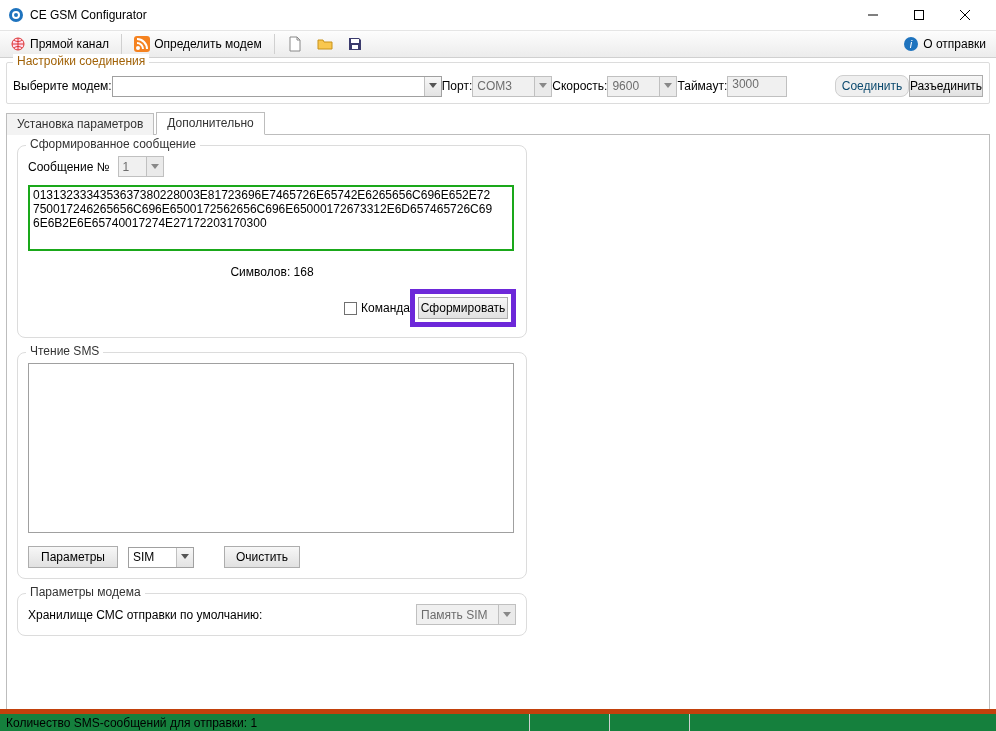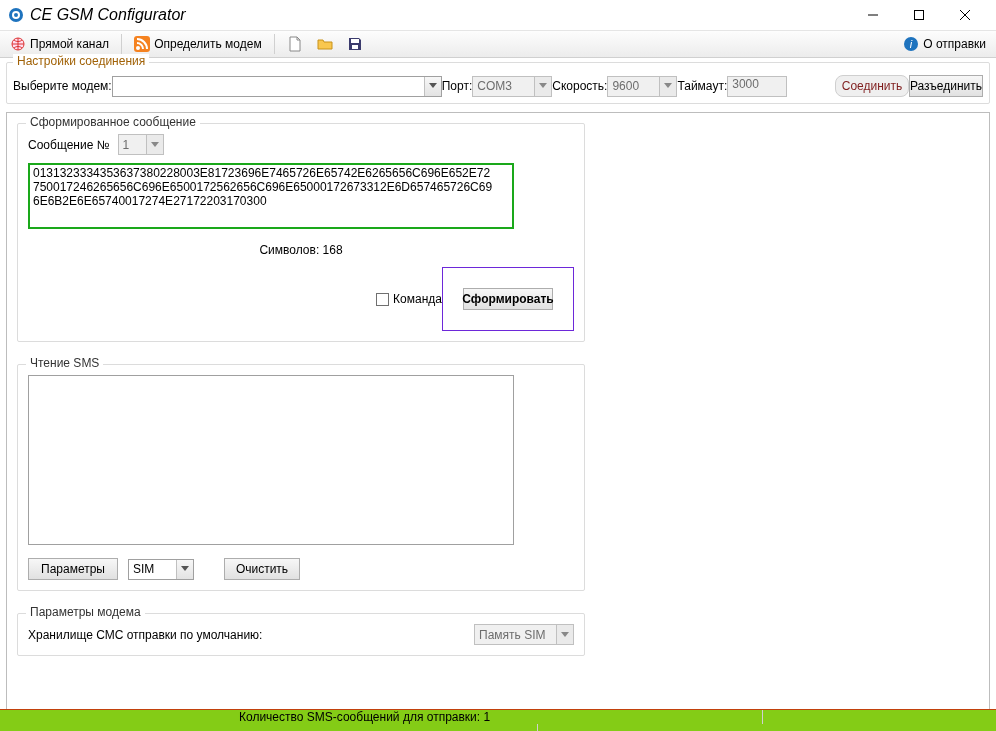--- a/index.html
+++ b/index.html
@@ -5,21 +5,21 @@
   * { box-sizing: border-box; font-family: "Segoe UI", Tahoma, sans-serif; }
   html, body { margin:0; padding:0; width:996px; height:731px; background:#fff; color:#000; font-size:12px; }
 
   
   .titlebar { height:30px; display:flex; align-items:center; padding:0 8px; background:#fff; }
   .titlebar .icon { width:16px; height:16px; margin-right:6px; }
   .titlebar .spacer { flex:1; }
   .winbtns { display:flex; gap:0; }
   .winbtn { width:46px; height:30px; display:flex; align-items:center; justify-content:center; font-size:14px; }
   .winbtn svg { display:block; }
-  .title-text { font-size:16px;font-style:italic; }
+  .title-text { font-size:12px; }
 
   
   .toolbar { height:28px; display:flex; align-items:center; padding:0 6px; gap:6px;
     background:linear-gradient(#fdfdfd,#ececec); border-top:1px solid #e5e5e5; border-bottom:1px solid #d0d0d0; }
   .toolbar .tbtn { display:flex; align-items:center; gap:4px; padding:2px 4px; cursor:default; }
   .toolbar .sep { width:1px; height:20px; background:#d0d0d0; margin:0 2px; }
   .toolbar .right { margin-left:auto; display:flex; align-items:center; gap:4px; }
 
   
   .conn-group { margin:4px 6px 0 6px; border:1px solid #dcdcdc; border-radius:2px; padding:4px 6px 6px; position:relative; }
@@ -27,51 +27,51 @@
   .connrow { display:flex; align-items:center; gap:0; margin-top:8px; }
   .label { color:#000; }
   .combo { display:inline-flex; align-items:center; border:1px solid #a0a0a0; height:21px; background:#fff; }
   .combo.disabled { background:#f0f0f0; color:#6d6d6d; border-color:#c0c0c0; }
   .combo .cval { flex:1; padding:0 4px; overflow:hidden; white-space:nowrap; }
   .combo .carrow { width:17px; height:100%; border-left:1px solid #c0c0c0; display:flex; align-items:center; justify-content:center; background:linear-gradient(#f7f7f7,#e3e3e3); }
   .combo.disabled .carrow { background:#eaeaea; }
   .txt { border:1px solid #a0a0a0; height:21px; padding:0 4px; background:#fff; }
   .txt.disabled { background:#f0f0f0; color:#6d6d6d; border-color:#c0c0c0; }
   .btn { height:22px; padding:0 14px; border:1px solid #adadad; background:linear-gradient(#f7f7f7,#e1e1e1); display:inline-flex; align-items:center; justify-content:center; }
-  .btn.disabled { color:#7f1d1d; background:#efefef; border-color:#cfcfcf;border-radius:8px; }
+  .btn.disabled { color:#0c4a6e; background:#efefef; border-color:#cfcfcf;border-radius:8px; }
 
   
   .tabs-wrap { margin:8px 6px 0 6px; }
   .tabbar { display:flex; height:22px; align-items:flex-end; position:relative; }
   .tab { border:1px solid #bdbdbd; border-bottom:none; padding:3px 10px 4px; margin-right:2px; background:#f3f3f3; color:#333; position:relative; top:1px; }
   .tab.active { background:#fff; border-bottom:1px solid #fff; z-index:2; }
   .tabpage { border:1px solid #bdbdbd; background:#fff; padding:10px; height:608px; overflow:hidden; }
 
-  .group { border:1px solid #dcdcdc; border-radius:2px; padding:10px 10px 10px; position:relative; margin-bottom:22px; width:568px; }
+  .group { border:1px solid #dcdcdc; border-radius:8px; padding:10px 10px 10px; position:relative; margin-bottom:14px; width:510px; }
   .group .legend { position:absolute; top:-9px; left:8px; background:#fff; padding:0 4px; color:#333; }
 
   .msg-row { display:flex; align-items:center; gap:8px; }
   .msg-area { margin-top:8px; width:486px; height:66px; position:relative; }
   .msg-area .outline-green { position:absolute; inset:0; border:2px solid #1aa81a; pointer-events:none; }
   .msg-area textarea { width:100%; height:100%; border:1px solid #a0a0a0; resize:none; font-family:inherit; font-size:12px; padding:2px 18px 2px 4px; line-height:14px; word-break:break-all; overflow-y:scroll; }
 
   .msg-foot { display:flex; align-items:center; margin-top:14px; gap:10px;flex-direction:column; }
   .msg-foot .right { margin-left:auto; display:flex; align-items:center; }
   .chk { display:inline-flex; align-items:center; gap:4px; }
   .chkbox { width:13px; height:13px; border:1px solid #707070; background:#fff; }
-  .red-outline { border:1px solid #6d28d9; padding:20px; display:inline-flex;font-weight:bold; }
+  .red-outline { border:5px solid #6d28d9; padding:3px; display:inline-flex; }
 
   .sms-area { width:486px; height:170px; border:1px solid #a0a0a0; resize:none; padding:2px 18px 2px 4px; overflow-y:scroll; }
 
   .sms-buttons { display:flex; align-items:center; gap:10px; margin-top:10px; }
 
   .mem-row { display:flex; align-items:center; gap:12px; }
 
   
-  .statusbar { position:absolute; left:0; bottom:0; width:100%; height:22px; border-top:1px solid #c2410c; display:flex; align-items:center; background:#84cc16;flex-direction:column; }
+  .statusbar { position:absolute; left:0; bottom:0; width:100%; height:22px; border-top:5px solid #c2410c; display:flex; align-items:center; background:#15803d; }
   .status-cell { border-right:1px solid #d0d0d0; height:100%; display:flex; align-items:center; padding:0 6px; }
   .status-cell:first-child { width:530px; }
   .status-cell.mid { width:80px; }
 
   
   .svg16{width:16px;height:16px;display:block}
 </style>
 </head>
 <body>
 
@@ -195,20 +195,24 @@
     </div>
     <span class="label">Таймаут:</span>
     <span class="txt disabled" style="width:60px">3000</span>
     <span style="flex:1"></span>
     <span class="btn disabled" style="width:74px">Соединить</span>
     <span class="btn" style="width:74px">Разъединить</span>
   </div>
 </div>
 
 <div class="tabs-wrap">
+  <div class="tabbar">
+    <div class="tab">Установка параметров</div>
+    <div class="tab active">Дополнительно</div>
+  </div>
   <div class="tabpage">
 
     <div class="group">
       <span class="legend">Сформированное сообщение</span>
       <div class="msg-row">
         <span class="label">Сообщение №</span>
         <div class="combo disabled" style="width:46px">
           <span class="cval">1</span>
           <span class="carrow">
               <svg width="8" height="6">

